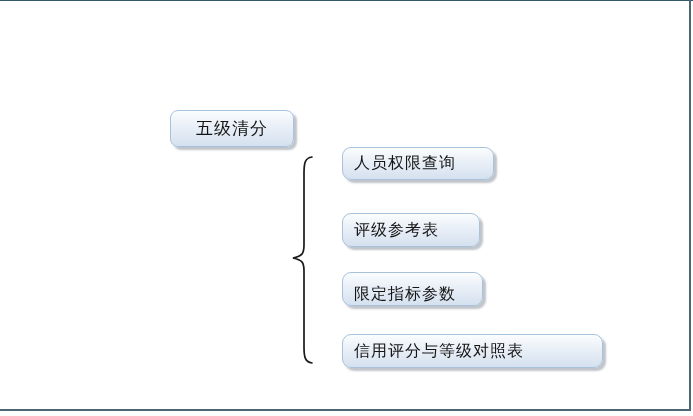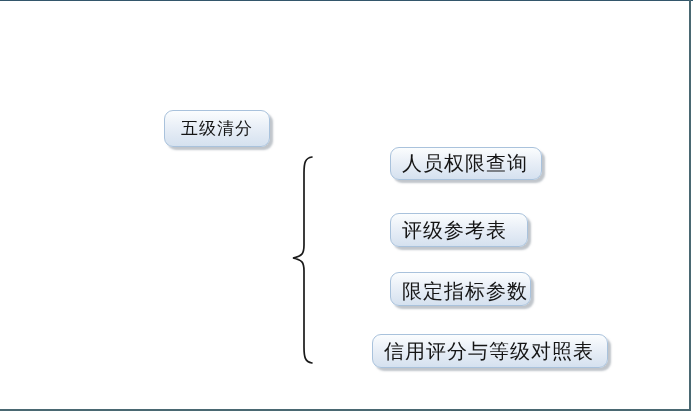--- a/index.html
+++ b/index.html
@@ -38,28 +38,28 @@
     border: 1px solid #a9c2dc;
     border-radius: 9px;
     box-shadow: 3px 3px 2px rgba(140, 150, 160, 0.55);
     display: flex;
     align-items: center;
     color: #151515;
     letter-spacing: 1px;
     white-space: nowrap;
   }
   .node.center { justify-content: center; font-size: 17px; }
-  .node.leftpad { justify-content: flex-start; padding-left: 11px; font-size: 20px; margin-left: 48px; }
+  .node.leftpad { justify-content: flex-start; padding-left: 11px; font-size: 16px; }
 
-  .n1 { left: 164px; top: 110px; width: 106px; height: 37px; }
+  .n1 { left: 170px; top: 110px; width: 124px; height: 37px; border-radius: 8px; }
   .n2 { left: 170px; top: 215px; width: 107px; height: 38px; }
   .n3 { left: 342px; top: 147px; width: 152px; height: 33px; }
   .n4 { left: 342px; top: 213px; width: 138px; height: 34px; align-items: center; }
   .n5 { left: 342px; top: 272px; width: 141px; height: 34px; align-items: flex-end; }
-  .n6 { left: 324px; top: 334px; width: 236px; height: 34px; }
+  .n6 { left: 342px; top: 334px; width: 261px; height: 34px; }
 
   .brace {
     position: absolute;
     left: 290px; top: 155px;
     width: 26px; height: 210px;
   }
 </style>
 </head>
 <body>
 

